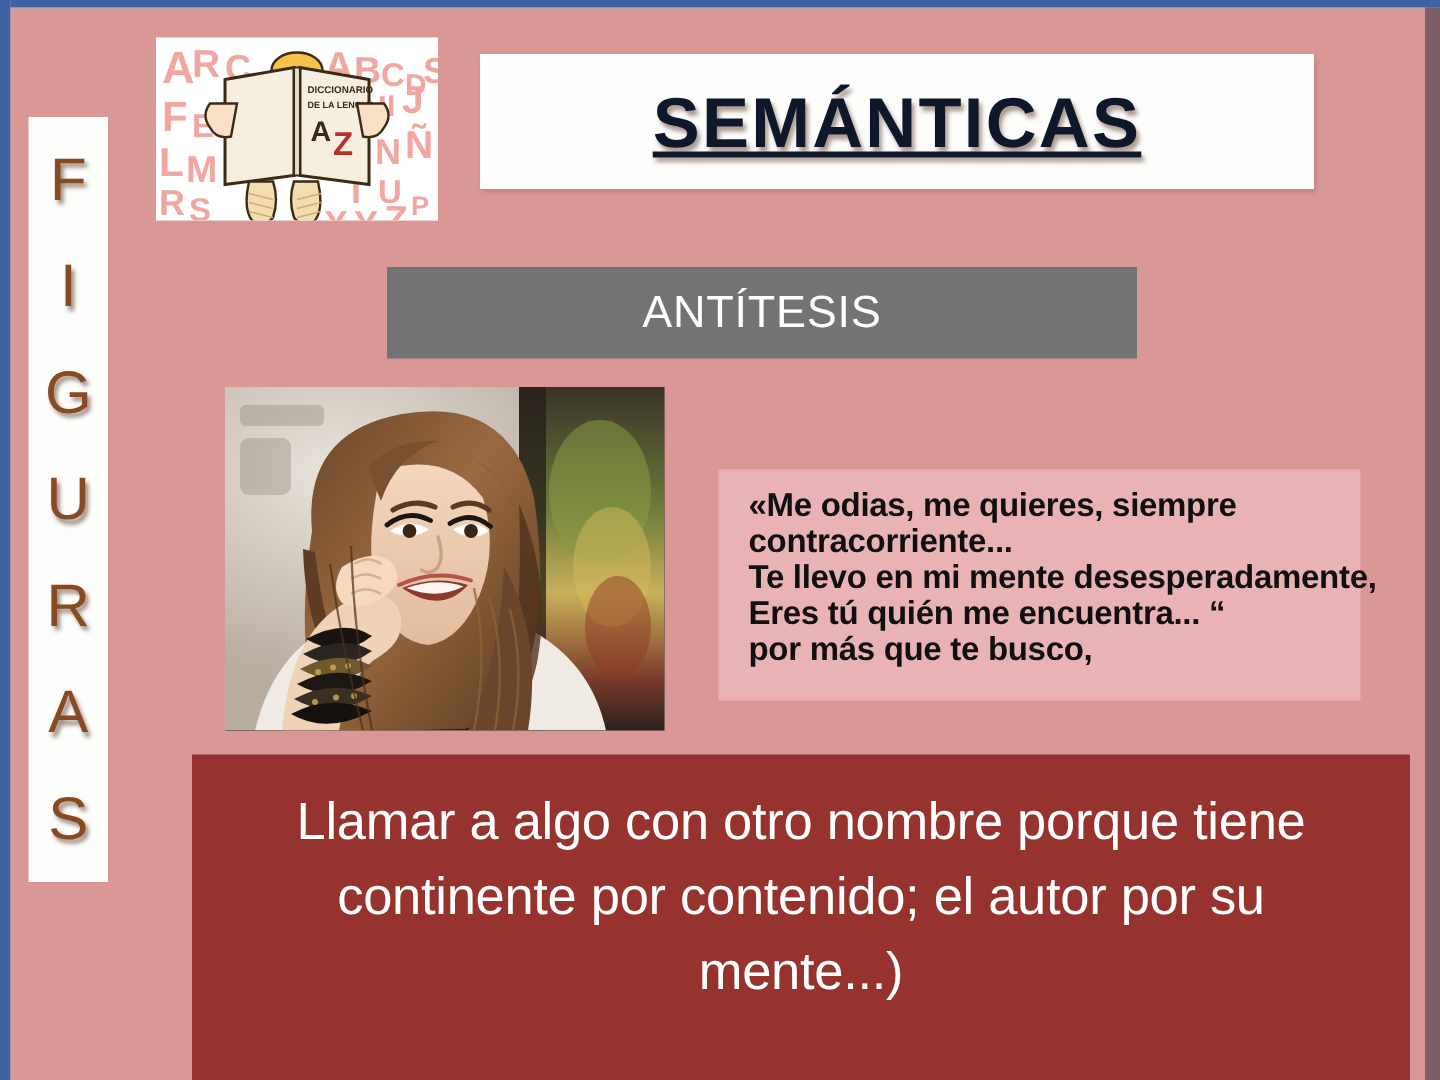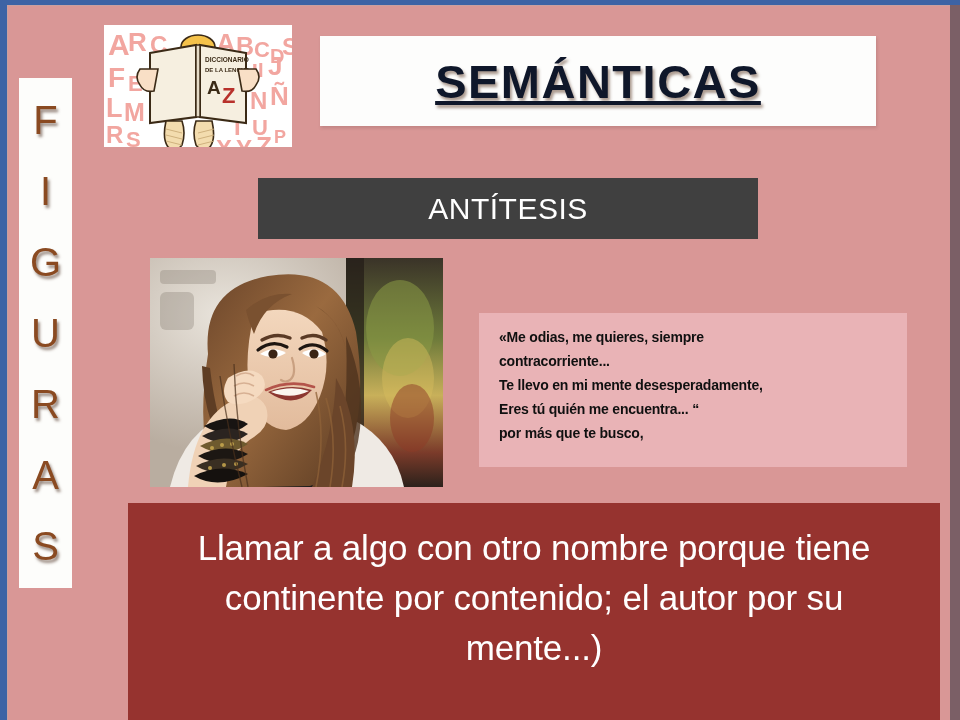--- a/index.html
+++ b/index.html
@@ -110,21 +110,21 @@
     text-decoration: underline;
   }
 
   
   #subtitle-bar {
     position: absolute;
     left: 258px;
     top: 178px;
     width: 500px;
     height: 61px;
-    background: #404040;
+    background: #737373;
     display: flex;
     align-items: center;
     justify-content: center;
   }
   #subtitle-text {
     font-family: "Liberation Sans", sans-serif;
     font-size: 30px;
     font-weight: 400;
     color: #ffffff;
     letter-spacing: 0.5px;
@@ -149,21 +149,21 @@
     left: 479px;
     top: 313px;
     width: 428px;
     height: 154px;
     background: #e9b3b6;
     box-sizing: border-box;
     padding: 12px 14px 10px 20px;
   }
   #quote-box .qline {
     font-family: "Liberation Sans", sans-serif;
-    font-size: 14px;
+    font-size: 22px;
     font-weight: 700;
     color: #101010;
     line-height: 24px;
     white-space: nowrap;
     letter-spacing: -0.2px;
   }
 
   
   #definition-box {
     position: absolute;

